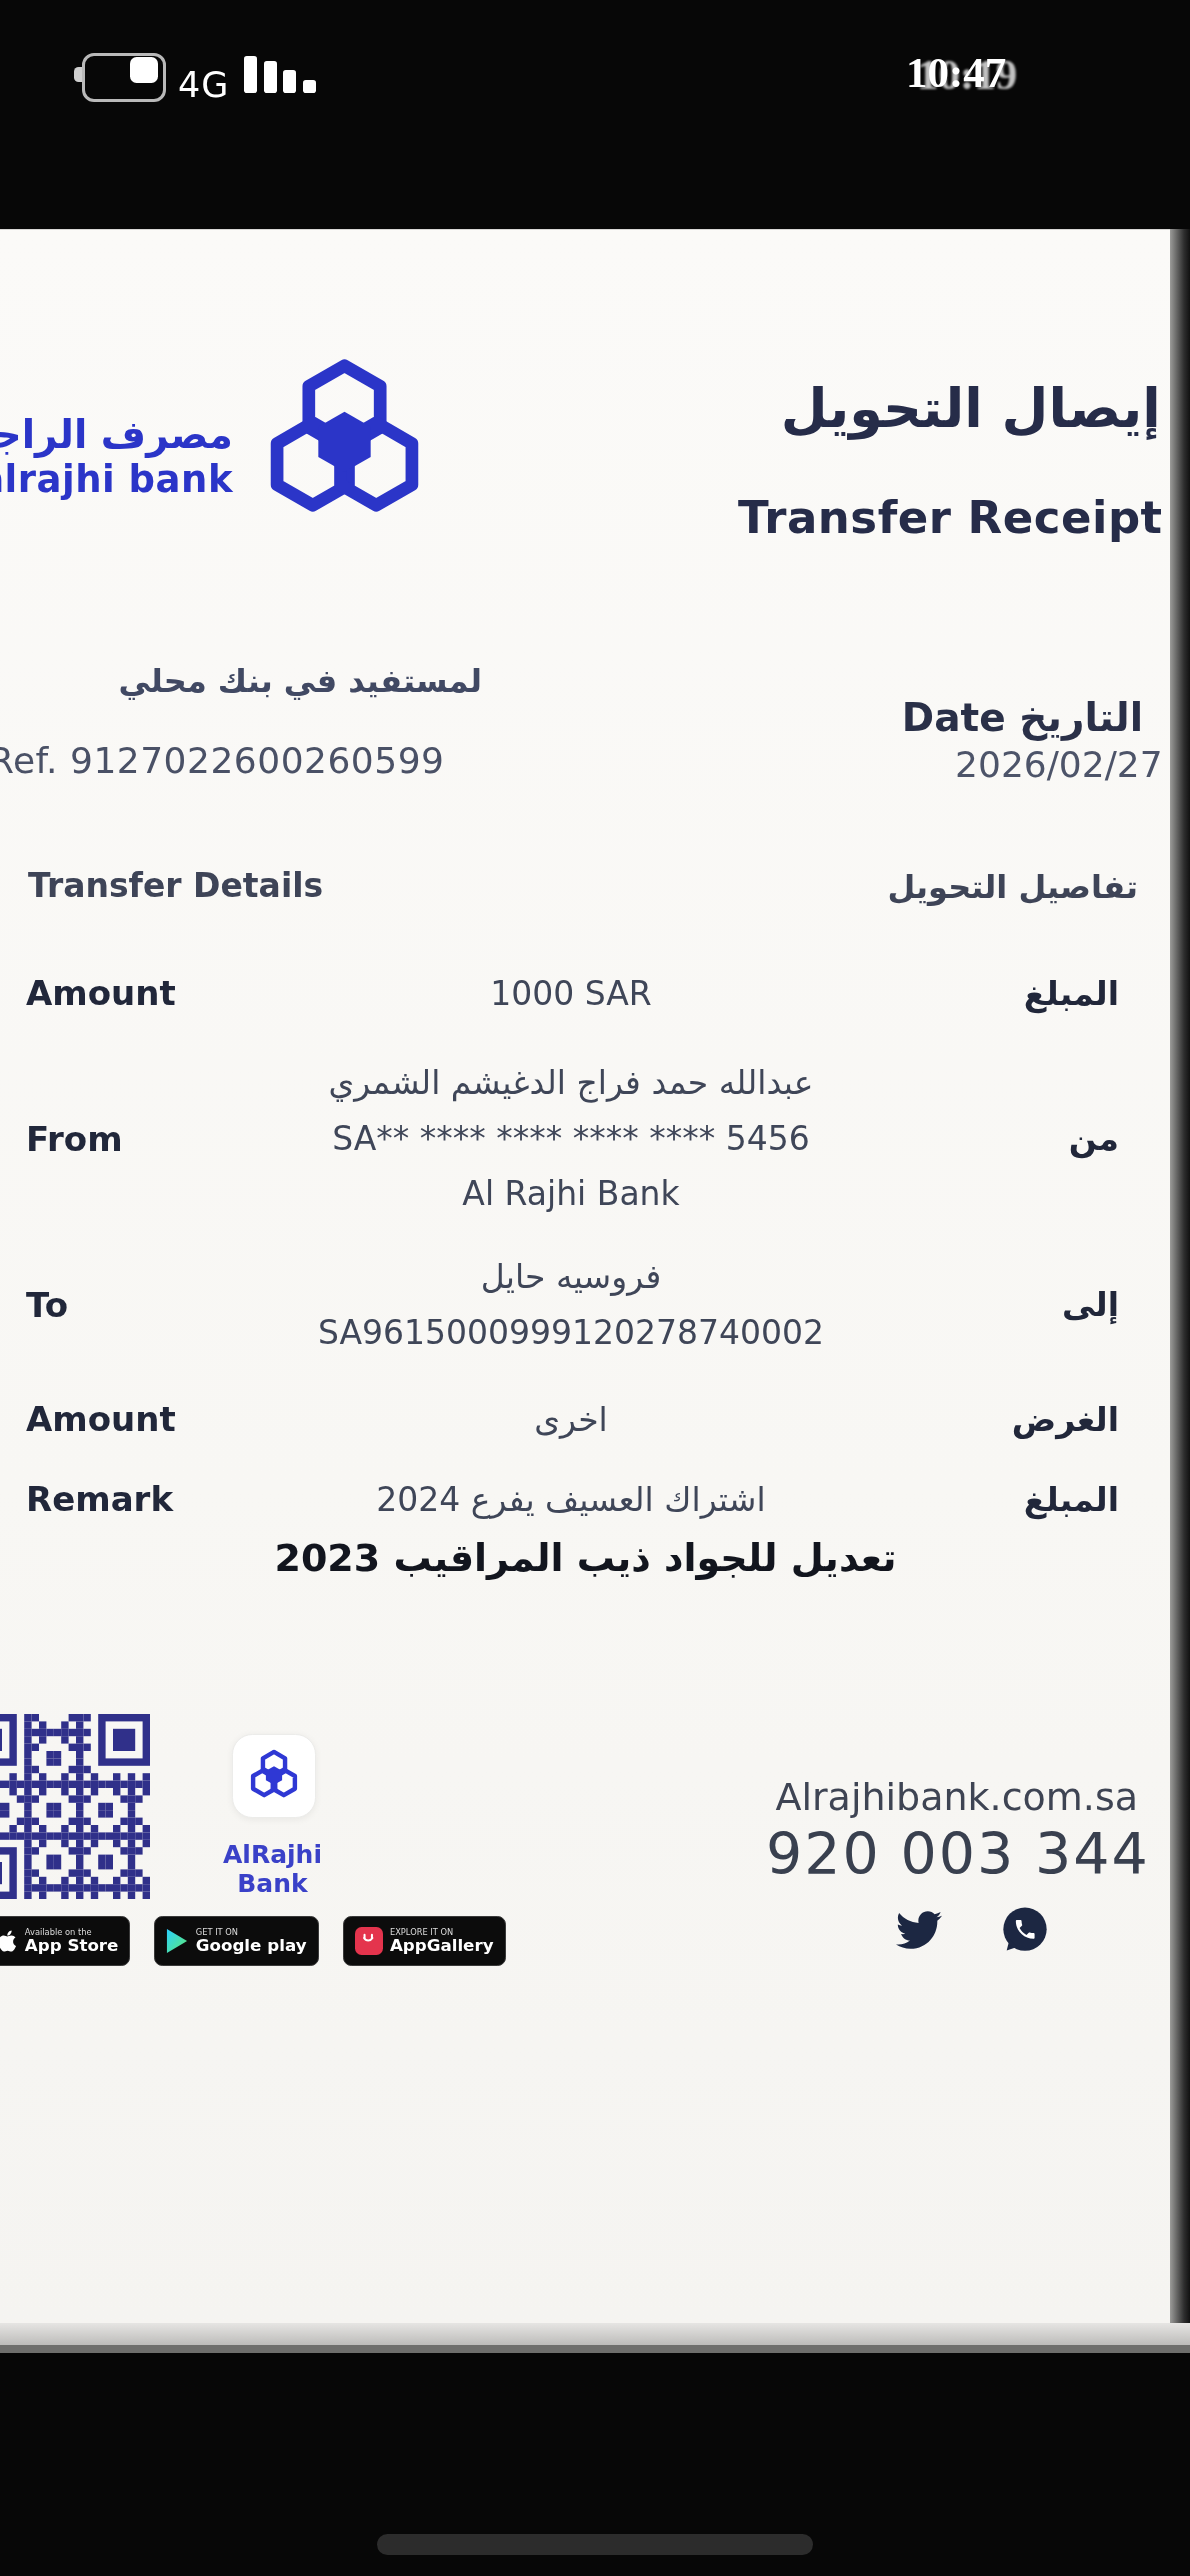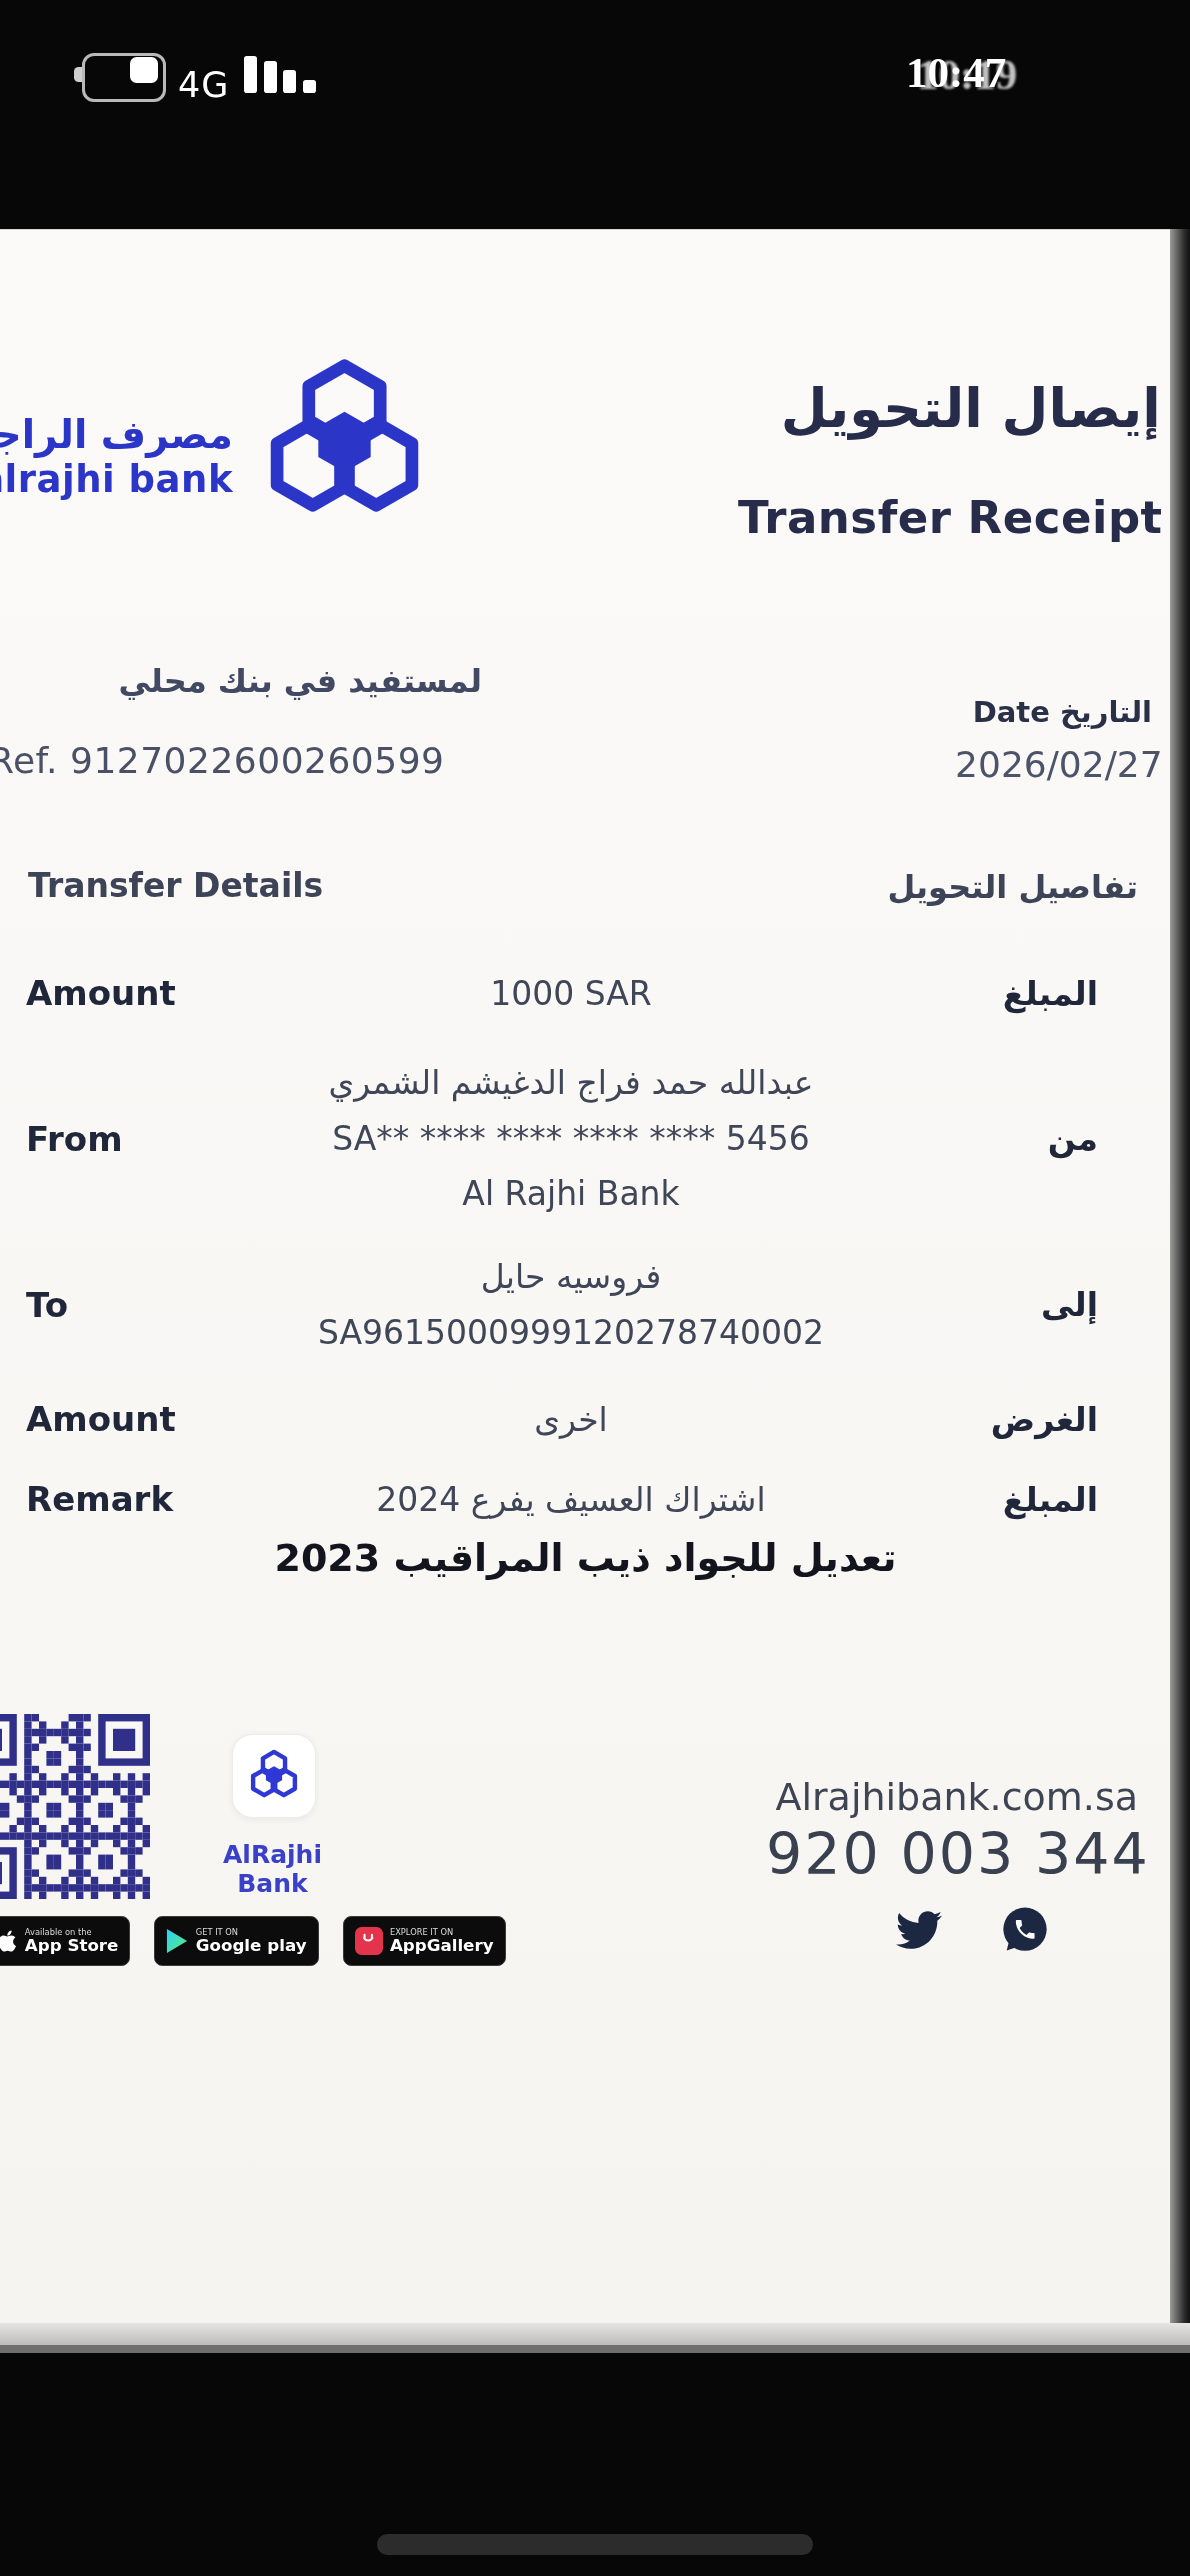--- a/index.html
+++ b/index.html
@@ -38,29 +38,29 @@
   .logo-symbol{position:absolute;left:265px;top:123px;}
   .logo-text{position:absolute;left:-56px;top:182px;width:289px;text-align:right;color:#2b35c8;line-height:1.18;white-space:nowrap;}
   .logo-text .ar{font-size:39px;font-weight:700;}
   .logo-text .en{font-size:37px;font-weight:700;letter-spacing:0.5px;}
   .title-ar{position:absolute;right:9.3px;top:147px;font-size:54px;font-weight:700;color:#262c49;}
   .title-en{position:absolute;right:7.4px;top:261px;font-size:45px;font-weight:800;color:#262c49;letter-spacing:0.5px;}
   
   .note-ar{position:absolute;left:-43px;top:432px;width:525px;text-align:right;white-space:nowrap;
     font-size:32px;font-weight:600;color:#414963;}
   .ref{position:absolute;left:-11px;top:510px;font-size:36px;color:#4a5166;letter-spacing:0.5px;white-space:nowrap;}
-  .date-label{position:absolute;right:18px;top:465px;font-size:29px;font-weight:700;color:#2a3048;}
+  .date-label{position:absolute;right:27px;top:465px;font-size:39px;font-weight:700;color:#2a3048;}
   .date-value{position:absolute;right:7.4px;top:514px;font-size:36px;color:#4d5469;}
   .section-en{position:absolute;left:28px;top:636px;font-size:33px;font-weight:600;color:#3e4457;}
   .section-ar{position:absolute;right:32px;top:638px;font-size:32px;font-weight:600;color:#3e4457;}
   
   .row{position:absolute;left:0;width:1170px;display:grid;grid-template-columns:204px 1fr 232px;align-items:center;}
   .row .l{padding-left:26px;font-size:34px;font-weight:700;color:#21273a;}
   .row .c{text-align:center;font-size:33px;color:#3f4658;}
-  .row .r{padding-right:72px;text-align:right;font-size:33px;font-weight:700;color:#21273a;}
+  .row .r{padding-right:51px;text-align:right;font-size:33px;font-weight:700;color:#21273a;}
   .row .c .line{line-height:1.68;}
   .row-amount{top:735px;height:56px;}
   .row-from{top:816px;height:185px;}
   .row-to{top:1014px;height:121px;}
   .row-purpose{top:1161px;height:56px;}
   .row-remark{top:1241px;height:56px;}
   .annotation{position:absolute;left:15px;top:1306px;width:1141px;text-align:center;
     font-size:38px;font-weight:700;color:#12151e;}
   
   .qr{position:absolute;left:-35px;top:1484px;width:185px;height:185px;}

